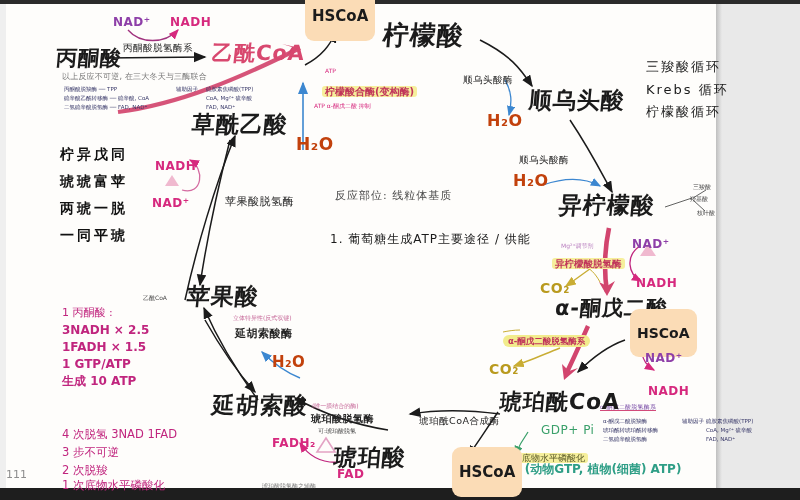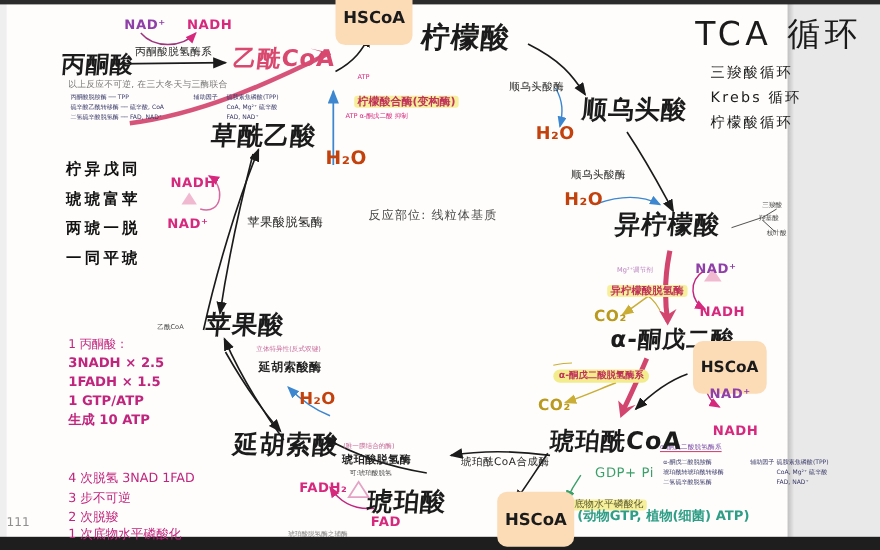--- a/index.html
+++ b/index.html
@@ -140,21 +140,20 @@
     <path d="M205,320 C222,350 240,375 255,392" stroke="#1b1b1b" stroke-width="1.5" fill="none" marker-end="url(#ar-ink)"></path>
 
     <path d="M300,378 C285,372 272,362 262,352" stroke="#3c87d0" stroke-width="1.4" fill="none" marker-end="url(#ar-blue)"></path>
 
     <path d="M165,186 l7,-11 l7,11 z" fill="#f0b9cf"></path>
     <path d="M640,256 l8,-12 l8,12 z" fill="#f0b9cf"></path>
     <path d="M651,345 l8,-12 l8,12 z" fill="#f0b9cf"></path>
     <path d="M317,452 l9,-14 l9,14 z" fill="none" stroke="#e3a3c4" stroke-width="1.6"></path>
   </svg>
 
-  <div class="n title" style="left:632px;top:16px;">TCA 循环</div>
   <div class="n subtitle" style="left:646px;top:60px;">三羧酸循环</div>
   <div class="n subtitle" style="left:646px;top:83px;">Krebs 循环</div>
   <div class="n subtitle" style="left:646px;top:105px;">柠檬酸循环</div>
 
   <div class="n cofac purple" style="left:113px;top:16px;">NAD⁺</div>
   <div class="n cofac pink" style="left:170px;top:16px;">NADH</div>
   <div class="n enzyme" style="left:123px;top:43px;">丙酮酸脱氢酶系</div>
   <div class="n metab ink" style="left:56px;top:47px;">丙酮酸</div>
   <div class="n metab-red" style="left:212px;top:42px;">乙酰CoA</div>
 
@@ -250,20 +249,21 @@
   <div class="n enzyme" style="left:235px;top:328px;font-size:11px;font-weight:bold;">延胡索酸酶</div>
   <div class="n cofac blue" style="left:272px;top:355px;font-size:15px;">H₂O</div>
 
   <div class="n metab ink" style="left:187px;top:284px;font-size:23px;">苹果酸</div>
   <div class="n tiny grey" style="left:143px;top:295px;">乙酰CoA</div>
   <div class="n enzyme" style="left:225px;top:196px;font-size:11px;">苹果酸脱氢酶</div>
   <div class="n cofac pink" style="left:155px;top:160px;">NADH</div>
   <div class="n cofac pink" style="left:152px;top:197px;">NAD⁺</div>
 
   <div class="n note grey" style="left:335px;top:190px;">反应部位: 线粒体基质</div>
+  <div class="n note ink" style="left:330px;top:233px;font-size:12px;">1. 葡萄糖生成ATP主要途径 / 供能</div>
 
   <div class="n mnem" style="left:60px;top:147px;">柠异戊同</div>
   <div class="n mnem" style="left:60px;top:174px;">琥琥富苹</div>
   <div class="n mnem" style="left:60px;top:201px;">两琥一脱</div>
   <div class="n mnem" style="left:60px;top:228px;">一同平琥</div>
 
   <div class="n magenta" style="left:62px;top:307px;font-size:11px;">1 丙酮酸 :</div>
   <div class="n magenta" style="left:62px;top:324px;font-size:12px;font-weight:bold;">3NADH  × 2.5</div>
   <div class="n magenta" style="left:62px;top:341px;font-size:12px;font-weight:bold;">1FADH  × 1.5</div>
   <div class="n magenta" style="left:62px;top:358px;font-size:12px;font-weight:bold;">1 GTP/ATP</div>

